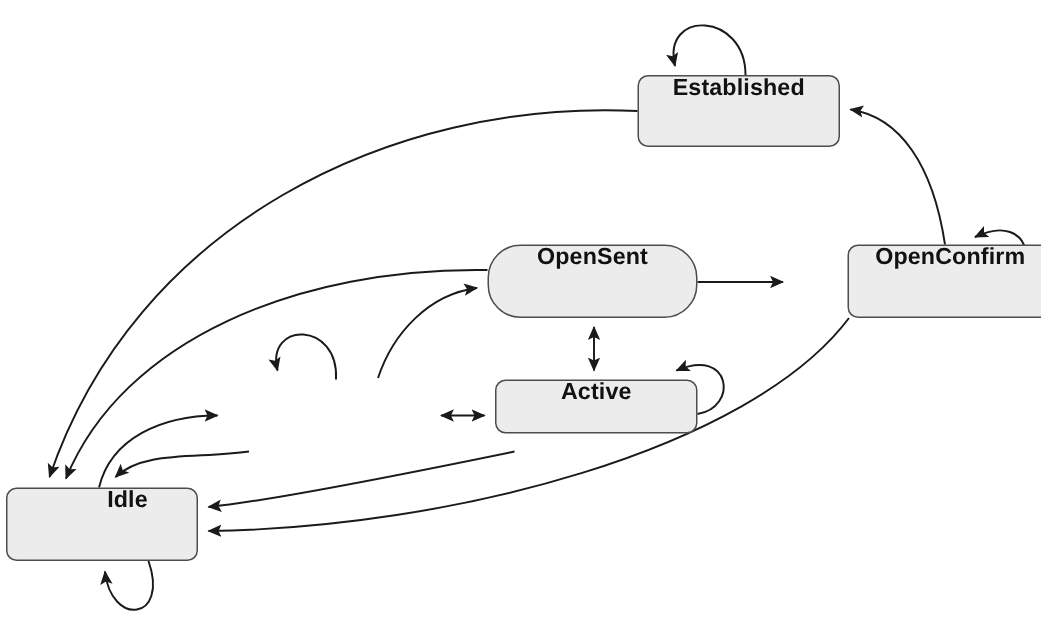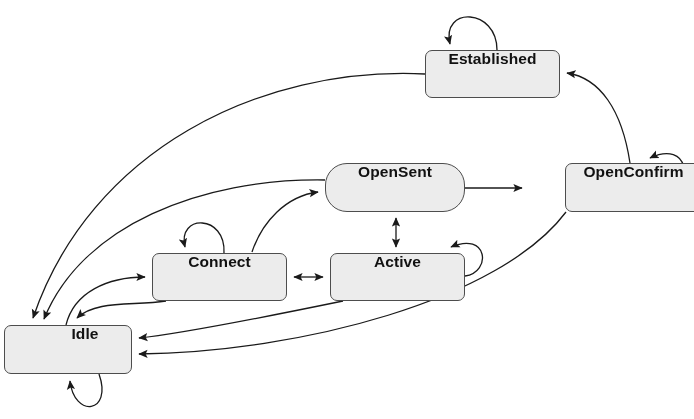--- a/index.html
+++ b/index.html
@@ -93,25 +93,22 @@
 
     <path class="edge-path" d="M 343 301 C 270 316 180 334 139 338" marker-end="url(#arrowhead)"></path>
 
     <path class="edge-path" d="M 566 212 C 500 300 300 352 139 354" marker-end="url(#arrowhead)"></path>
   </svg>
 
   <div class="node" style="left:4px; top:325px; width:128px; height:49px;padding-left:34px;">
     <span class="node-label">Idle</span>
   </div>
 
-  <div class="node" style="left:152px; top:253px; width:135px; height:48px;">
-    <span class="node-label">Connect</span>
-  </div>
 
-  <div class="node" style="left:330px; top:253px; width:135px; height:48px;">
+  <div class="node" style="left:330px; top:253px; width:135px; height:36px;">
     <span class="node-label">Active</span>
   </div>
 
   <div class="node" style="left:325px; top:163px; width:140px; height:49px;border-radius:22px;">
     <span class="node-label">OpenSent</span>
   </div>
 
   <div class="node" style="left:529px; top:163px; width:137px; height:49px;margin-left:36px;">
     <span class="node-label">OpenConfirm</span>
   </div>

